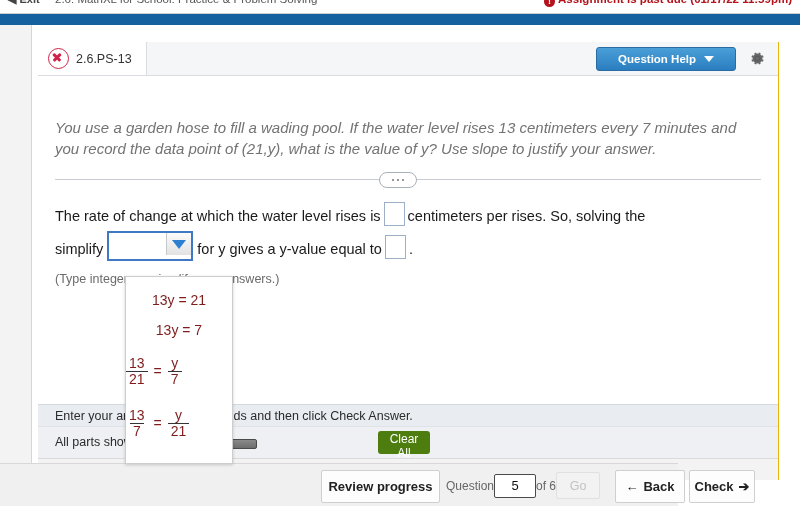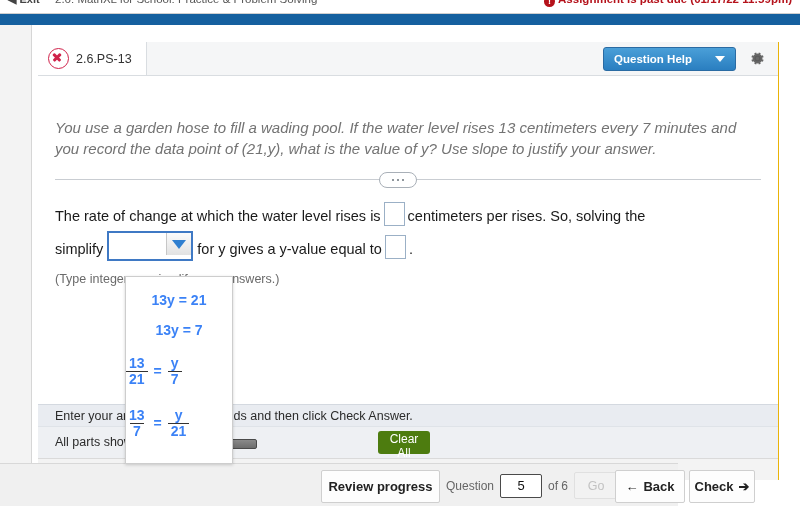--- a/index.html
+++ b/index.html
@@ -124,30 +124,30 @@
     border-radius: 1px;
   }
   .x-icon:before { transform: rotate(45deg); }
   .x-icon:after  { transform: rotate(-45deg); }
   .qid-text { font-size: 12.5px; color: #333; white-space: nowrap; }
 
   .qhelp-btn {
     position: absolute;
     right: 42px; top: 5px;
     height: 22px;
-    padding: 0 10px;
+    padding: 0 21px;
     background: linear-gradient(#4a9fd8, #2a7ec0);
     border: 1px solid #2a6ba3;
     border-radius: 3px;
     color: #fff;
     font-size: 11.5px;
     font-weight: bold;
     display: flex;
     align-items: center;
-    gap: 23px;
+    gap: 8px;
     cursor: pointer;
     white-space: nowrap;
   }
   .caret-down {
     width: 0; height: 0;
     border-left: 5px solid transparent;
     border-right: 5px solid transparent;
     border-top: 6px solid #ffffff;
   }
   .gear-icon {
@@ -261,23 +261,22 @@
     z-index: 30;
     padding-top: 8px;
     box-sizing: border-box;
   }
   .dd-opt {
     display: flex;
     align-items: center;
     justify-content: center;
     height: 30px;
     font-size: 14px;
-    color: #3b82f6;
-    cursor: pointer;
-    font-weight: bold;
+    color: #7f1d1d;
+    cursor: pointer;
   }
   .dd-opt.frac { height: 52px; }
   .frac-eq {
     display: inline-flex;
     align-items: center;
     gap: 6px;
     font-size: 14px;
   }
   .frac {
     display: inline-flex;
@@ -385,21 +384,20 @@
   }
   #review-progress-button { left: 321px; width: 117px; }
   #back-button  { left: 615px; width: 68px; gap: 5px; }
   #next-button  { left: 689px; width: 64px; gap: 5px; }
   .qnav {
     position: absolute;
     left: 446px; top: 6px;
     height: 31px;
     display: flex;
     align-items: center;
-    gap: 6px;
     font-size: 12px;
     color: #666;
   }
   .qnum-input {
     width: 40px; height: 22px;
     border: 1px solid #4a4a4a;
     border-radius: 2px;
     background: #fff;
     text-align: center;
     font-size: 13px;

